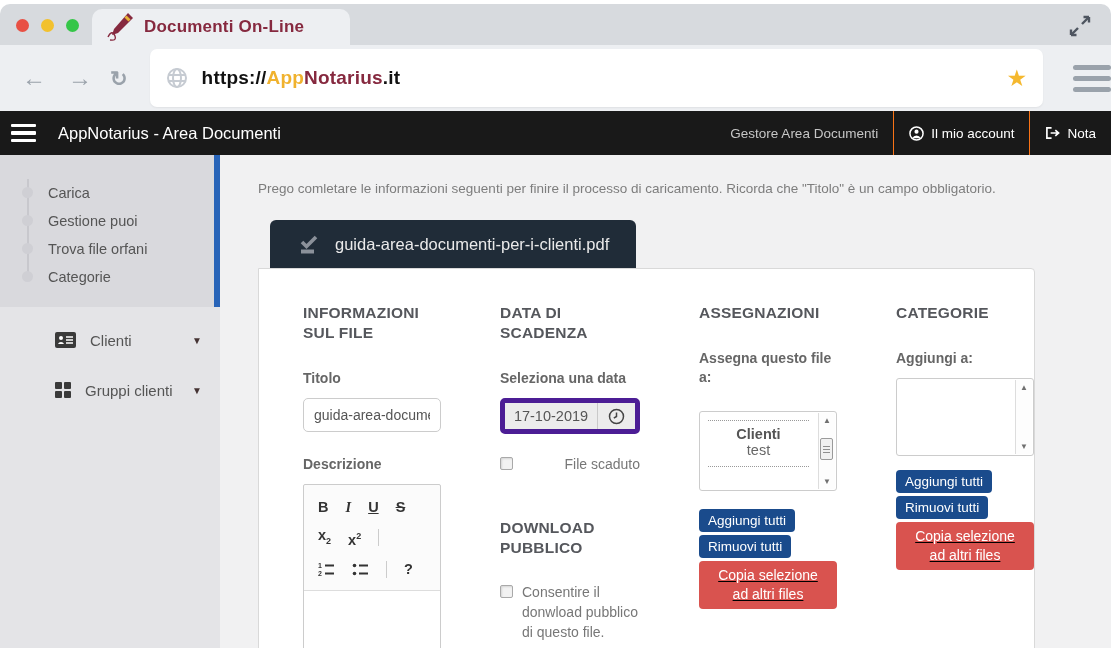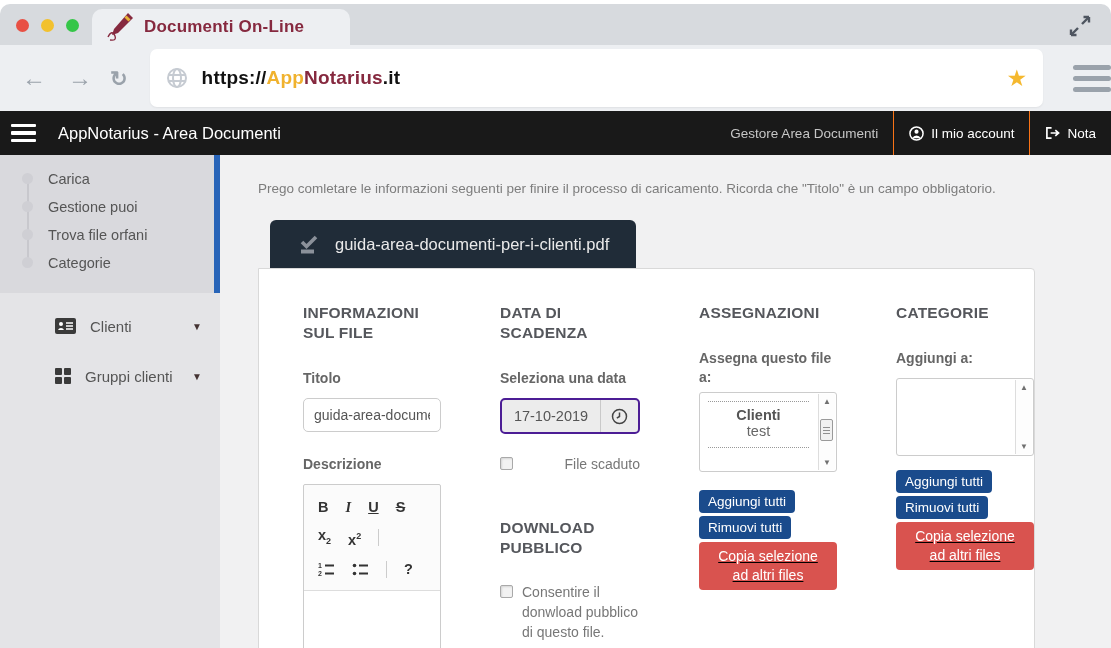--- a/index.html
+++ b/index.html
@@ -38,21 +38,21 @@
   .nav-burger span { width:25px; height:3.5px; background:#fff; border-radius:1px; }
   .nav-title { margin-left:22px; font-size:16.5px; color:#fff; }
   .nav-right { margin-left:auto; display:flex; align-items:stretch; height:100%; font-size:13.5px; }
   .nav-item { display:flex; align-items:center; gap:7px; padding:0 15px; border-left:1px solid #f97316; }
   .nav-item:first-child { border-left:none; }
   .nav-item.muted { color:#c6c6c6; }
 
   
   .app { position:absolute; top:155px; left:0; right:0; bottom:0; display:flex; }
   .sidebar { width:220px; background:#e4e4e7; flex:none; }
-  .side-group { position:relative; background:#d9d9dd; border-right:6px solid #2864b8; padding:10px 0 16px; }
+  .side-group { position:relative; background:#d9d9dd; border-right:6px solid #2864b8; padding:24px 0 16px; }
   .side-line { position:absolute; left:27px; top:24px; bottom:26px; width:2px; background:#c8c8cd; }
   .side-item { position:relative; padding:6px 10px 6px 48px; font-size:14.5px; color:#555; cursor:pointer; }
   .side-item::before { content:""; position:absolute; left:22px; top:50%; margin-top:-6px;
     width:11px; height:11px; border-radius:50%; background:#cfcfd4; }
   .side-row { display:flex; align-items:center; height:34px; margin-top:16px; padding:0 18px 0 55px;
     font-size:15px; color:#555; cursor:pointer; }
   .side-row .row-label { margin-left:14px; }
   .side-row .caret { margin-left:auto; font-size:10px; color:#433; }
 
   .content { flex:1; background:#f1f1f2; padding:24px 76px 0 38px; overflow:hidden; }
@@ -80,34 +80,34 @@
     font-size:14.5px; font-weight:bold; color:#333; }
   .tb-row:first-child { margin-top:14px; }
   .tb-btn { cursor:pointer; line-height:16px; }
   .tb-btn.italic { font-style:italic; font-family:"Liberation Serif", serif; }
   .tb-btn.underline { text-decoration:underline; }
   .tb-btn.strike { text-decoration:line-through; }
   .tb-btn sub, .tb-btn sup { font-size:9px; font-weight:bold; }
   .tb-sep { width:1px; height:17px; background:#ccc; }
   .editor-area { margin-top:12px; background:#fff; border-top:1px solid #ddd; height:130px; }
 
-  .date-group { display:flex; width:140px; height:36px; border:2px solid #4c1d95;
+  .date-group { display:flex; width:140px; height:36px; border:5px solid #4c1d95;
     border-radius:5px; background:#ececec; overflow:hidden; }
   .date-value { flex:1; display:flex; align-items:center; justify-content:center;
     font-size:14.5px; color:#555; }
   .date-clock { width:38px; border-left:1px solid #c9c9c9; display:flex; align-items:center;
     justify-content:center; cursor:pointer; }
   .checkbox-row { display:flex; align-items:flex-start; gap:9px; font-size:14px; color:#777;
     line-height:20px; margin-top:20px;justify-content:space-between; }
   .checkbox-row input { appearance:none; -webkit-appearance:none; flex:none; width:13px; height:13px;
     margin-top:3px; border:1px solid #a9a9a9; border-radius:2px; background:#f2f2f2;
     box-shadow:inset 1px 1px 2px rgba(0,0,0,.12); }
   .heading-gap { margin-top:44px; margin-bottom:24px; }
 
-  .two-line-label { margin-bottom:5px; }
+  .two-line-label { margin-bottom:24px; }
   .listbox { position:relative; border:1px solid #ccc; border-radius:3px; background:#fff;
     height:80px; width:138px; }
   .lb-inner { margin-right:19px; text-align:center; }
   .dotted { border-top:1px dotted #999; margin:8px 8px 0; height:0; }
   .lb-group { font-weight:bold; color:#555; font-size:14.5px; margin-top:5px; }
   .lb-item { color:#666; font-size:14.5px; }
   .lb-scroll { position:absolute; top:1px; right:1px; bottom:1px; width:17px;
     border-left:1px solid #ddd; background:#fdfdfd; border-radius:0 2px 2px 0;
     display:flex; flex-direction:column; justify-content:space-between; align-items:center;
     padding:3px 0; font-size:8px; color:#707070; }

